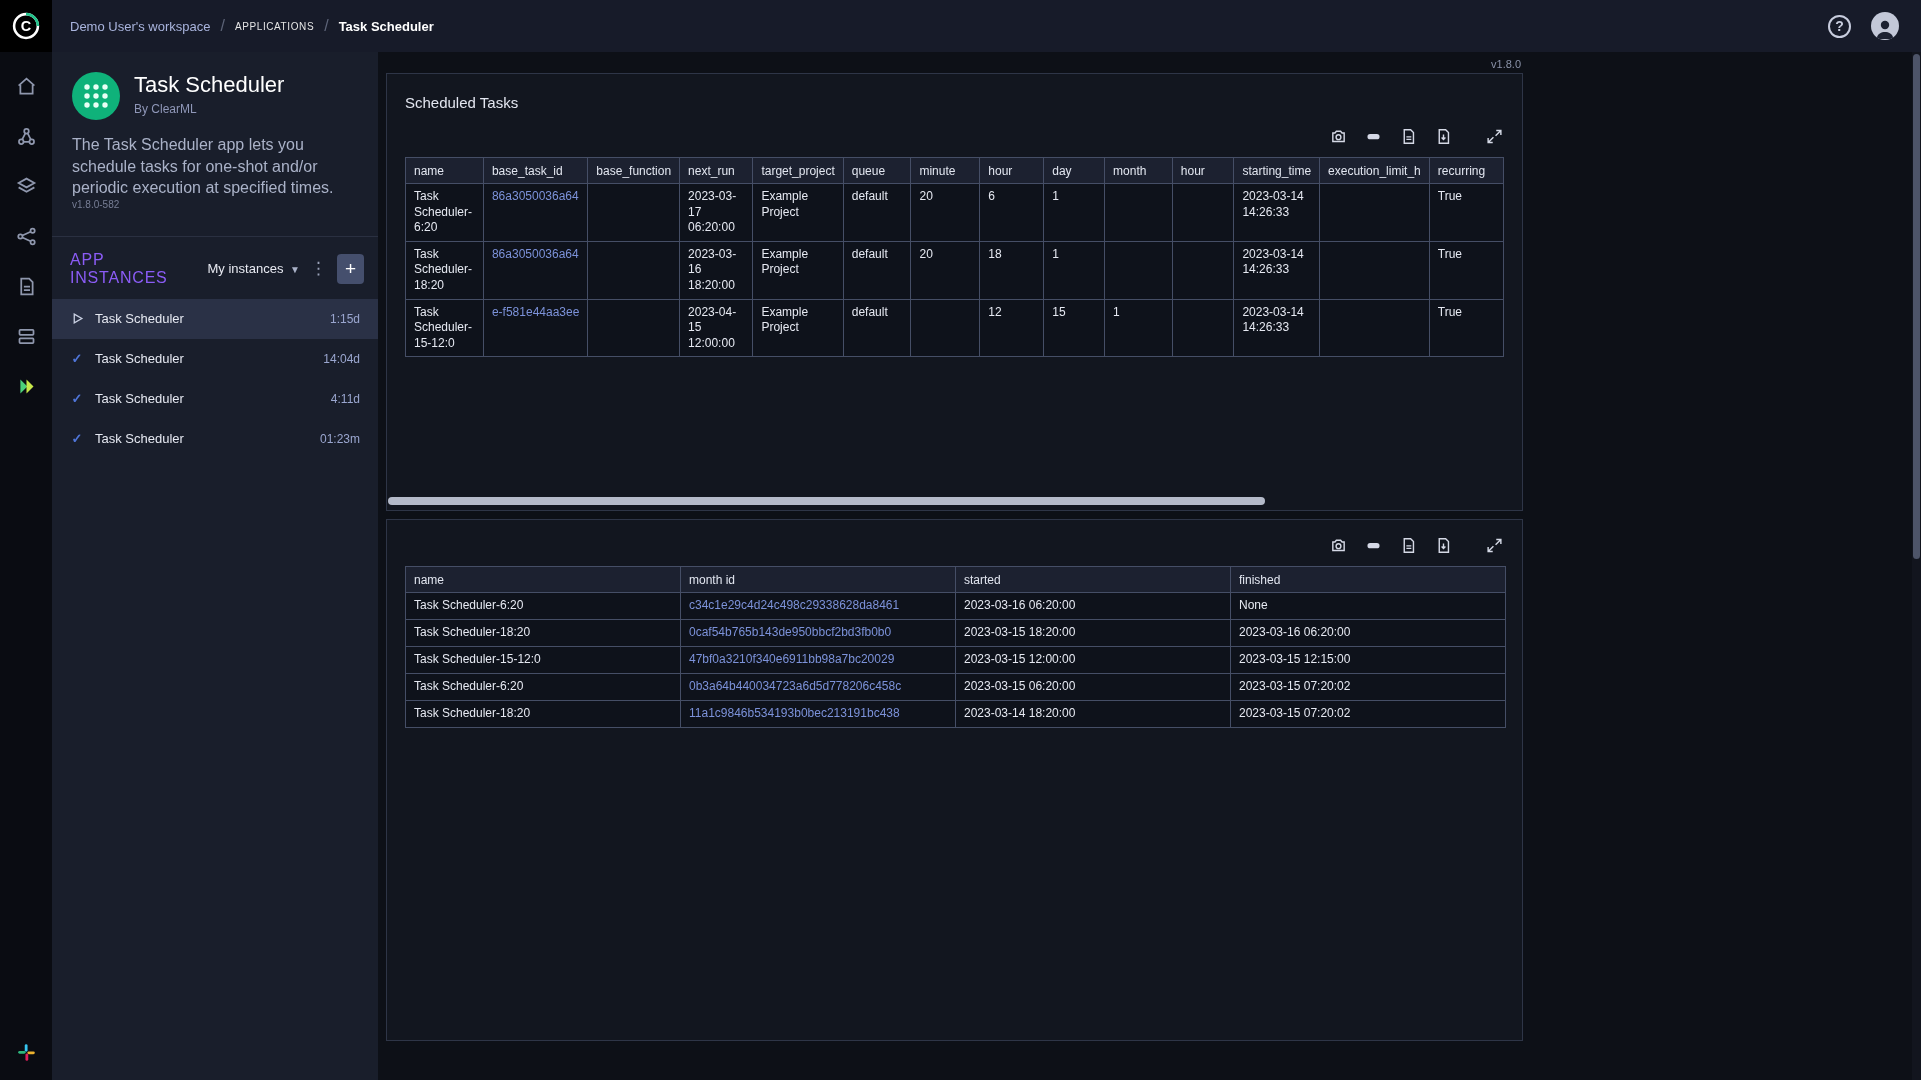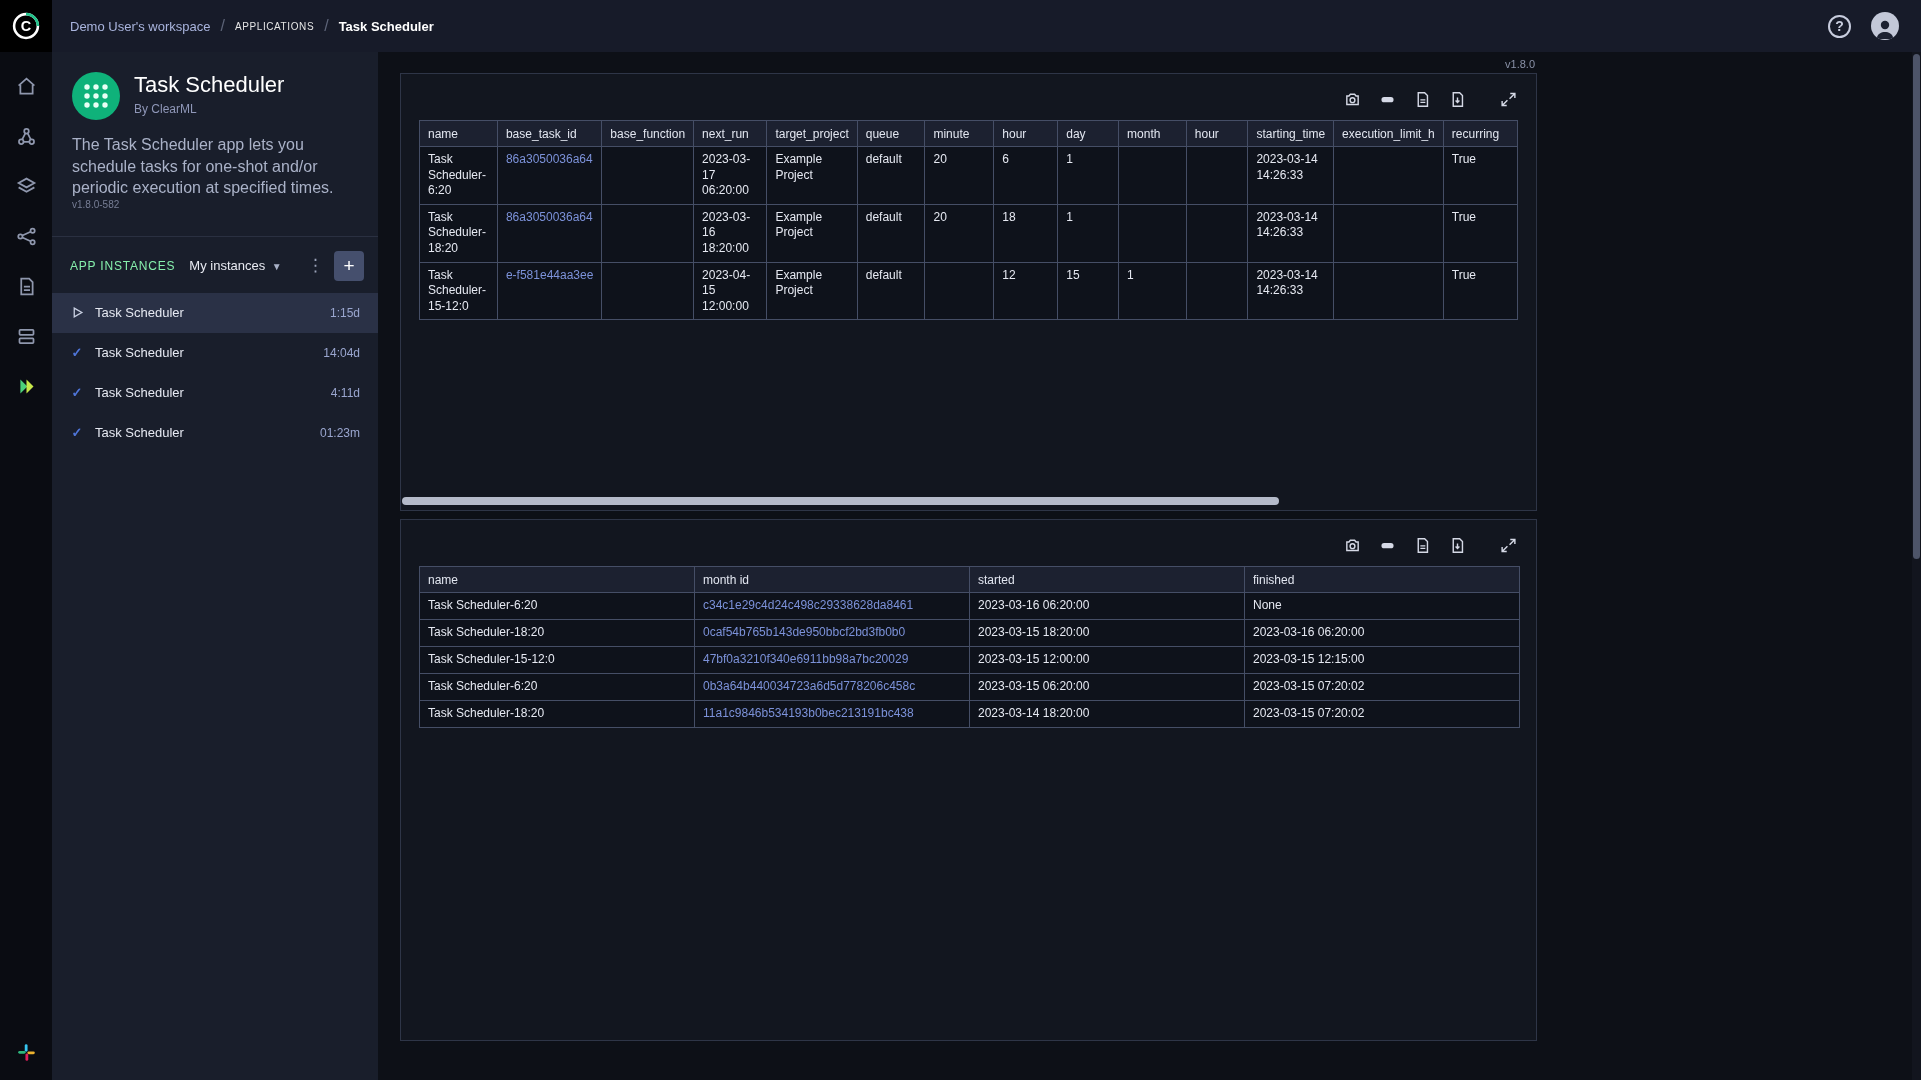--- a/index.html
+++ b/index.html
@@ -37,37 +37,37 @@
     background:#191e2b;z-index:4}
   .app-head{padding:20px 20px 14px 20px}
   .app-head-top{display:flex;align-items:flex-start;gap:14px}
   .app-icon{width:48px;height:48px;flex:0 0 48px}
   .app-title{font-size:22px;color:#ffffff;font-weight:400;line-height:1.15}
   .app-by{font-size:12px;color:#8f97b8;margin-top:5px}
   .app-desc{font-size:16px;color:#aab2c8;line-height:1.35;margin-top:14px}
   .app-ver{font-size:10px;color:#777e95;}
   .panel-divider{border-top:1px solid #2a3041;margin-top:12px}
   .instances-bar{display:flex;align-items:center;padding:14px 14px 12px 18px}
-  .instances-label{font-size:12px;color:#86efac;letter-spacing:.8px}
+  .instances-label{font-size:16px;color:#8b5cf6;letter-spacing:.8px}
   .instances-filter{font-size:13px;color:#e8eaf2;margin-left:14px;cursor:pointer;white-space:nowrap}
   .instances-filter .caret{font-size:10px;color:#aab2c8;margin-left:3px}
   .kebab{margin-left:auto;color:#9aa2b8;font-size:17px;cursor:pointer;padding:0 10px;line-height:1}
   .add-btn{width:30px;height:30px;border-radius:4px;background:#454f6d;color:#ffffff;
     font-size:19px;display:flex;align-items:center;justify-content:center;cursor:pointer}
   .instance-row{height:40px;display:flex;align-items:center;padding:0 18px 0 16px;
     font-size:13px;cursor:pointer}
   .instance-row.selected{background:#2a3146}
   .inst-status{width:18px;display:flex;align-items:center;justify-content:center}
   .inst-check{color:#4f75d8;font-size:13px;font-weight:bold}
   .inst-name{margin-left:9px;color:#e6e9f2}
   .inst-time{margin-left:auto;color:#9aa6cf;font-size:12px}
 
   
   .main{position:absolute;top:52px;left:378px;width:1534px;height:1028px;background:#0d1017}
-  .content{position:relative;margin-left:22px;width:1137px}
+  .content{position:relative;margin-left:8px;width:1137px}
   .version-badge{text-align:right;font-size:11px;color:#8a92a8;padding:6px 2px 3px 0}
   .panel{background:#12161f;border:1px solid #2e3547;position:relative;padding:0 18px;
     margin-bottom:8px}
   .panel-scheduled{height:438px}
   .panel-executed{height:522px}
   .panel-title{font-size:15px;color:#e3e6f0;font-weight:400;padding-top:20px}
   .panel-toolbar{display:flex;justify-content:flex-end;align-items:center;gap:15px;margin-top:16px}
   .icon-btn{width:20px;height:18px;color:#d5d9e6;cursor:pointer;display:flex;
     align-items:center;justify-content:center}
   .icon-btn svg{width:17px;height:17px}
@@ -256,20 +256,21 @@
     <span class="inst-name">Task Scheduler</span>
     <span class="inst-time">01:23m</span>
   </div>
 </aside>
 
 <main class="main">
   <div class="content">
     <div class="version-badge">v1.8.0</div>
 
     <section class="panel panel-scheduled">
+      <h2 class="panel-title">Scheduled Tasks</h2>
       <div class="panel-toolbar">
         <span class="icon-btn">
           <svg viewBox="0 0 24 24" fill="none" stroke="currentColor" stroke-width="2">
               <path d="M4 7h3l2-2.5h6L17 7h3v12H4z"></path>
               <circle cx="12" cy="13" r="3.4"></circle>
             </svg>
         </span>
         <span class="icon-btn">
           <svg viewBox="0 0 24 24">
               <rect x="3.5" y="8.5" width="17" height="7.5" rx="3.7" fill="currentColor"></rect>

